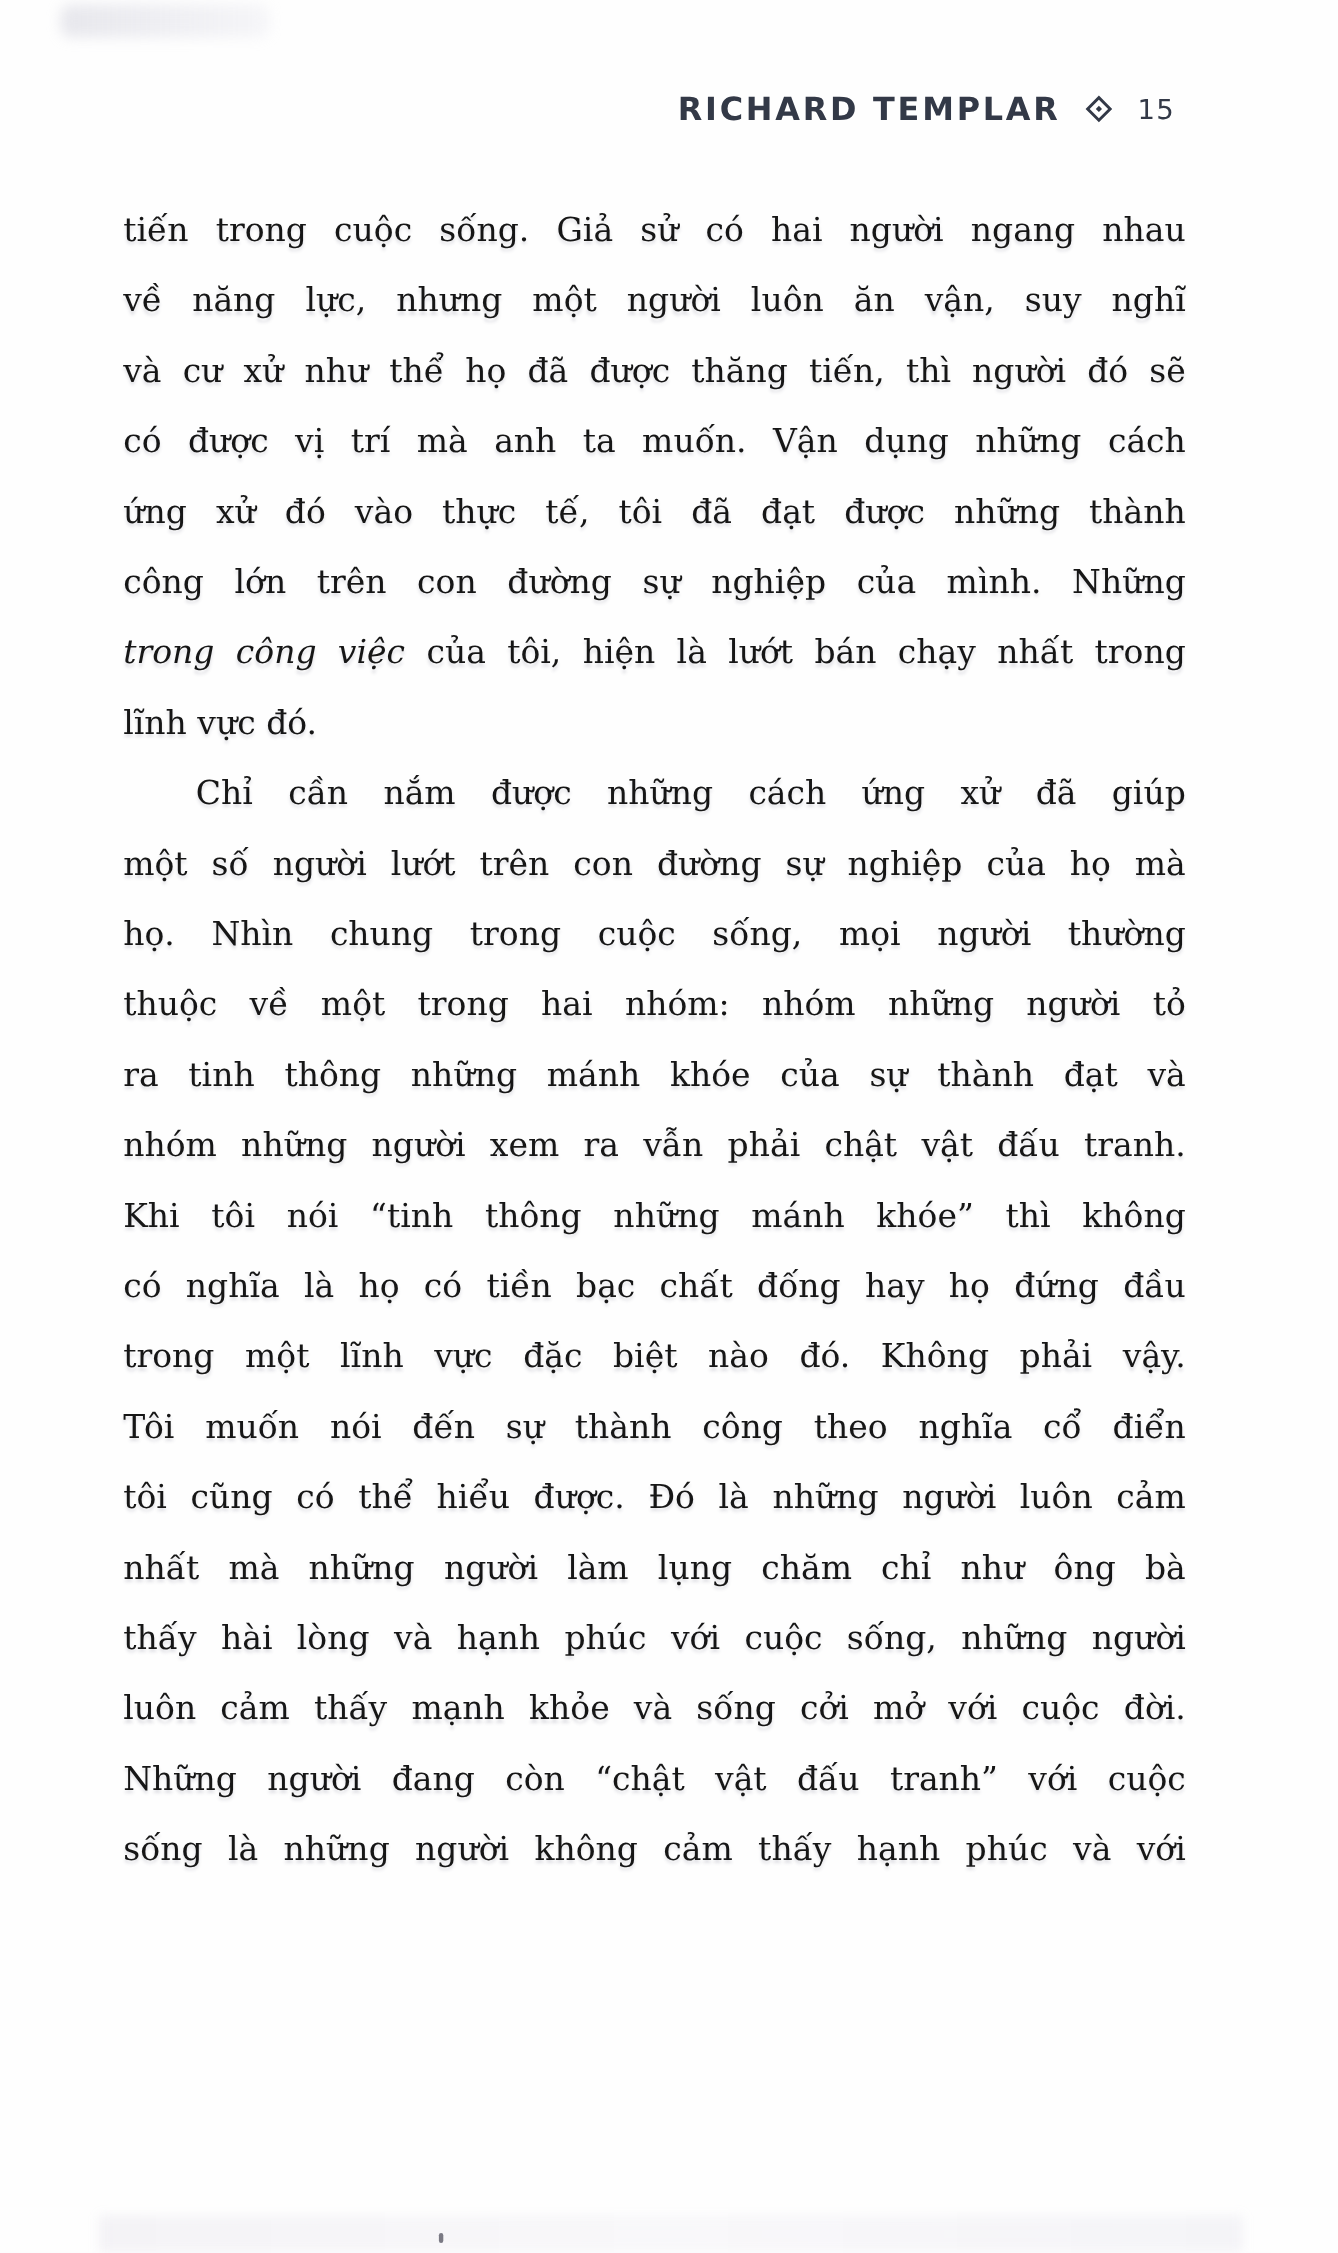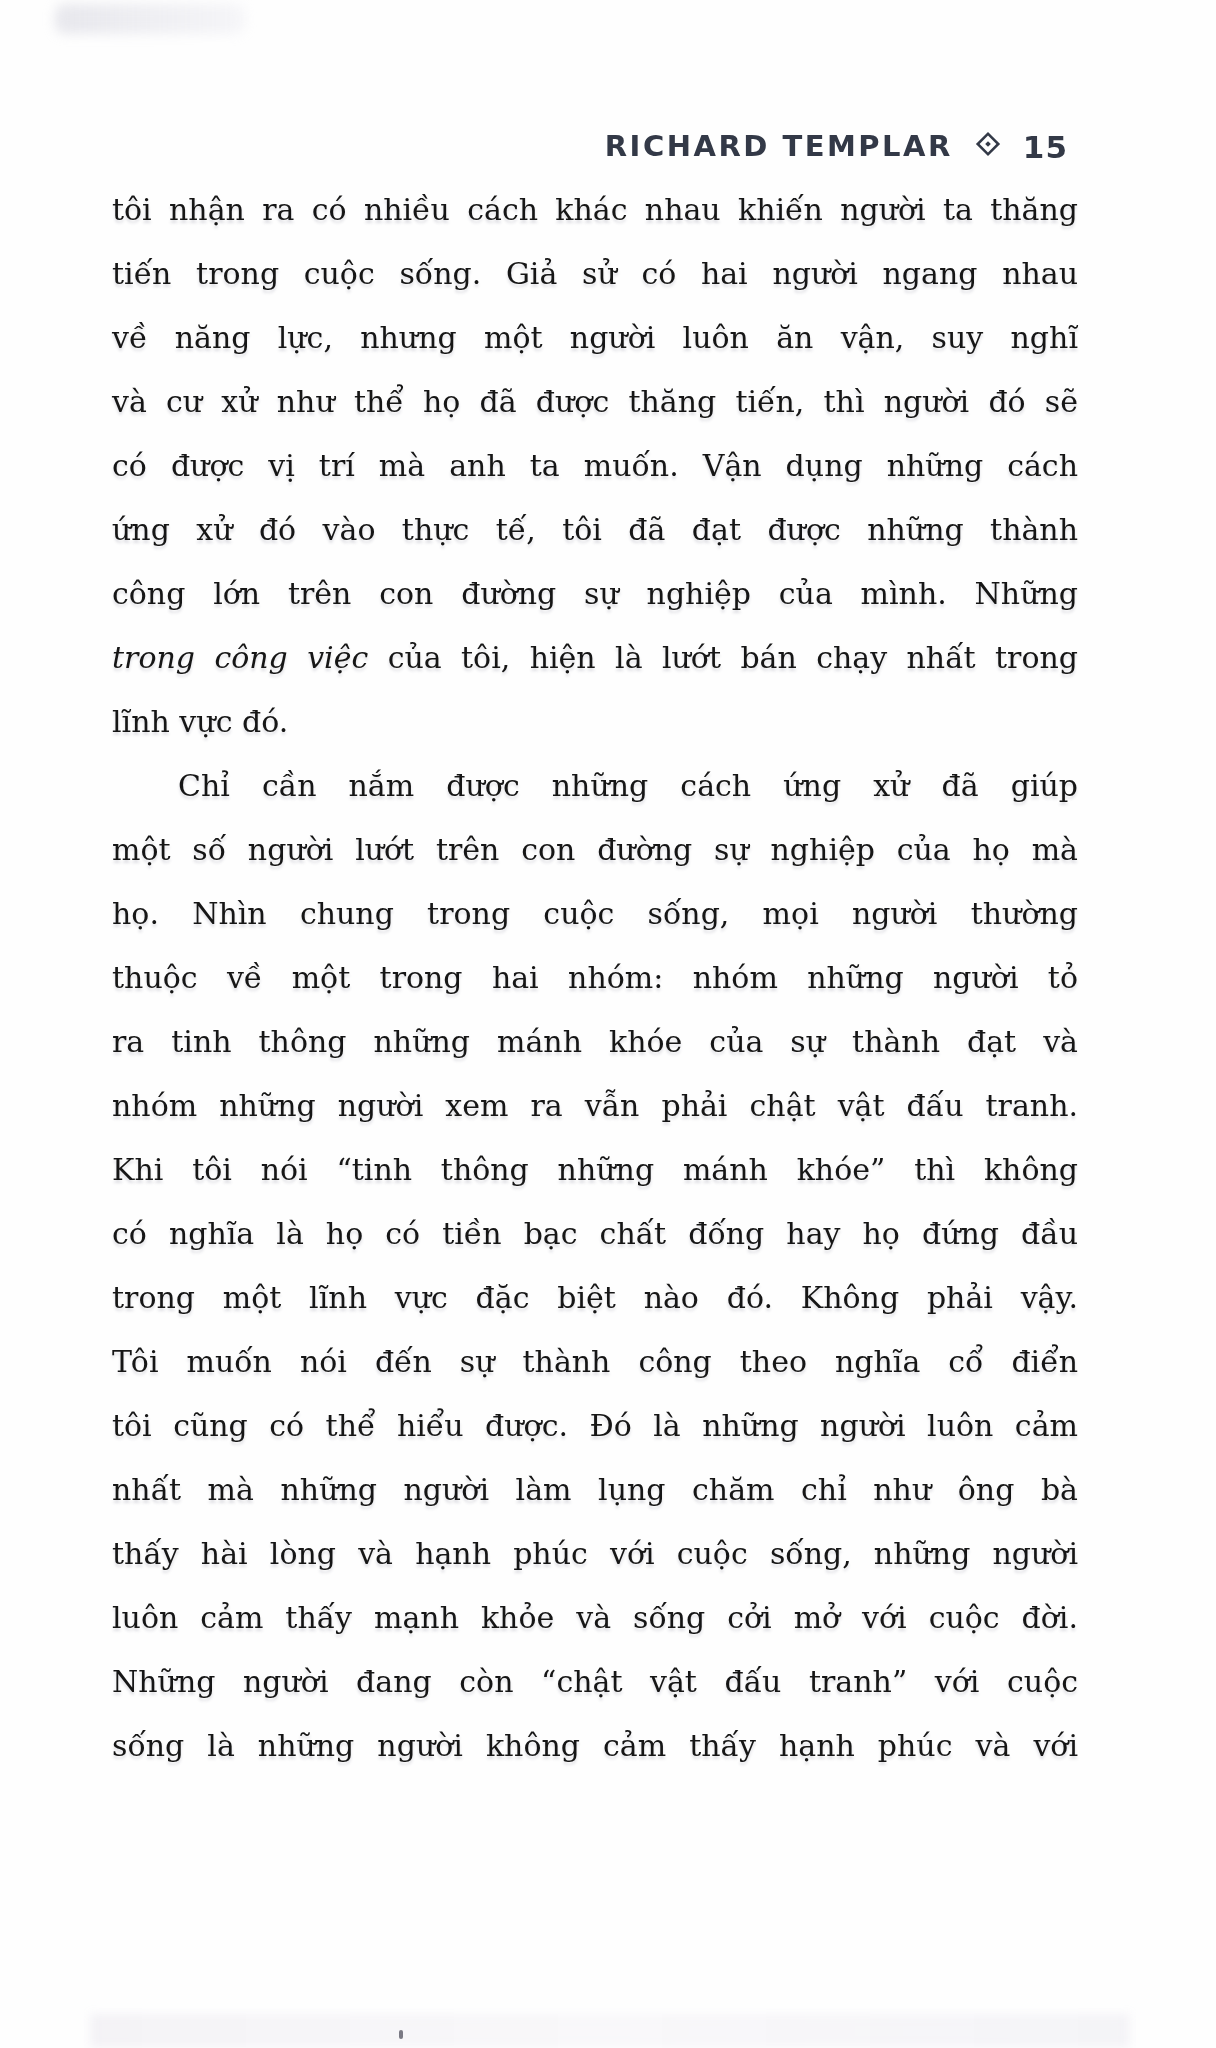--- a/index.html
+++ b/index.html
@@ -5,30 +5,29 @@
   html,body{margin:0;padding:0;}
   body{
     width:1216px;height:2048px;position:relative;overflow:hidden;
     background:#fdfdfe;
     font-family:"DejaVu Serif","Liberation Serif",serif;
   }
   .page{position:absolute;inset:0;background:#fefefe;}
   
   .header{
     position:absolute;top:82px;right:148px;
-    display:flex;gap:16px;
+    display:flex;align-items:center;gap:16px;
     font-family:"DejaVu Sans","Liberation Sans",sans-serif;
     color:var(--header-color,#333947);
-    margin-top:47px;
   }
   .header .author{
     font-size:29px;letter-spacing:2.5px;font-weight:600;
   }
   .header .pagenum{
-    font-size:31px;font-weight:700;letter-spacing:1px;
+    font-size:25px;font-weight:400;letter-spacing:1px;
   }
   .header .diamond{width:30px;height:30px;display:inline-block;margin:0 4px;}
   
   .textblock{
     position:absolute;left:112px;top:178px;width:966px;
     font-size:30px;line-height:64px;color:var(--ink-color,#161616);
     text-shadow:0 3px 3px rgba(55,55,90,.16);
   }
   .line{
     text-align:justify;text-align-last:justify;
@@ -67,21 +66,20 @@
     <span class="diamond">
       <svg viewBox="0 0 24 24" width="30" height="30">
         <rect x="6.2" y="6.2" width="11.6" height="11.6" fill="none" stroke="#333947" stroke-width="2.1" transform="rotate(45 12 12)"></rect>
         <rect x="10.4" y="10.4" width="3.2" height="3.2" fill="#333947" transform="rotate(45 12 12)"></rect>
       </svg>
     </span>
     <span class="pagenum">15</span>
   </div>
 
   <div class="textblock">
-      <div class="line"><span>tôi nhận ra có nhiều cách khác nhau khiến người ta thăng</span></div>
       <div class="line"><span>tiến trong cuộc sống. Giả sử có hai người ngang nhau</span></div>
       <div class="line"><span>về năng lực, nhưng một người luôn ăn vận, suy nghĩ</span></div>
       <div class="line"><span>và cư xử như thể họ đã được thăng tiến, thì người đó sẽ</span></div>
       <div class="line"><span>có được vị trí mà anh ta muốn. Vận dụng những cách</span></div>
       <div class="line"><span>ứng xử đó vào thực tế, tôi đã đạt được những thành</span></div>
       <div class="line"><span>công lớn trên con đường sự nghiệp của mình. Những</span></div>
       <div class="line"><i>trong công việc</i><span> của tôi, hiện là lướt bán chạy nhất trong</span></div>
       <div class="line no-justify"><span>lĩnh vực đó.</span></div>
       <div class="line indent"><span>Chỉ cần nắm được những cách ứng xử đã giúp</span></div>
       <div class="line"><span>một số người lướt trên con đường sự nghiệp của họ mà</span></div>

